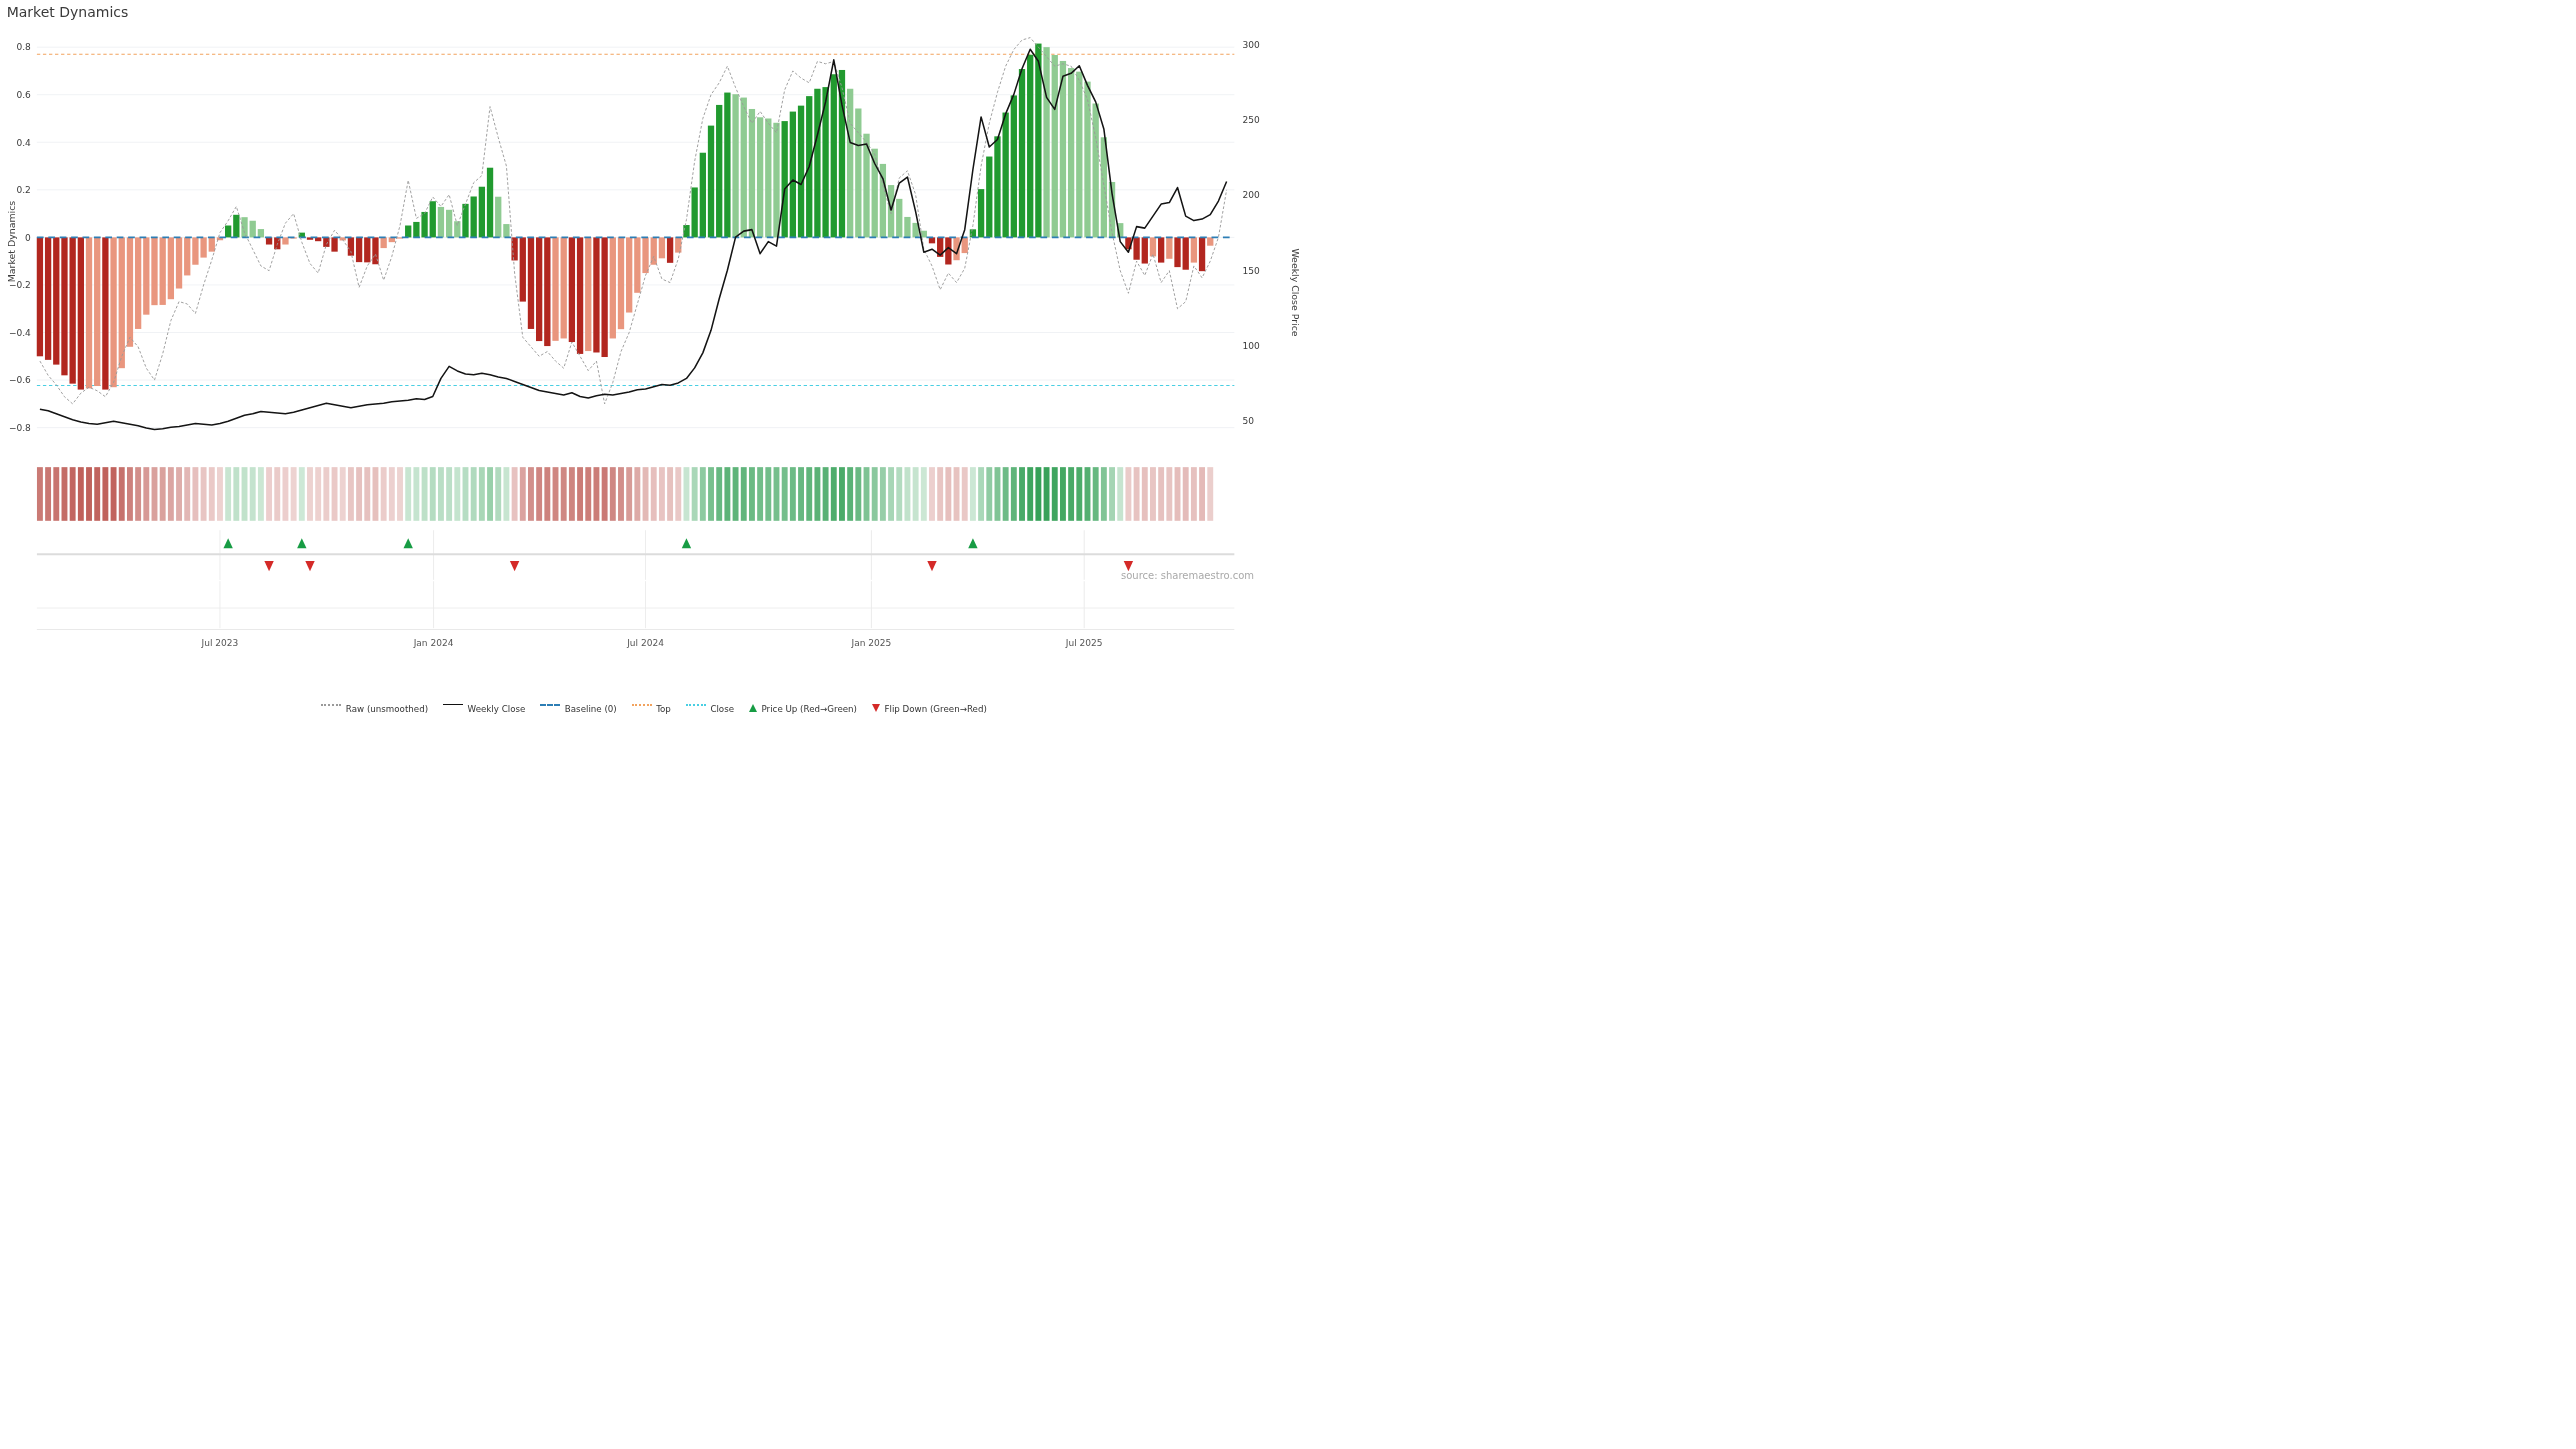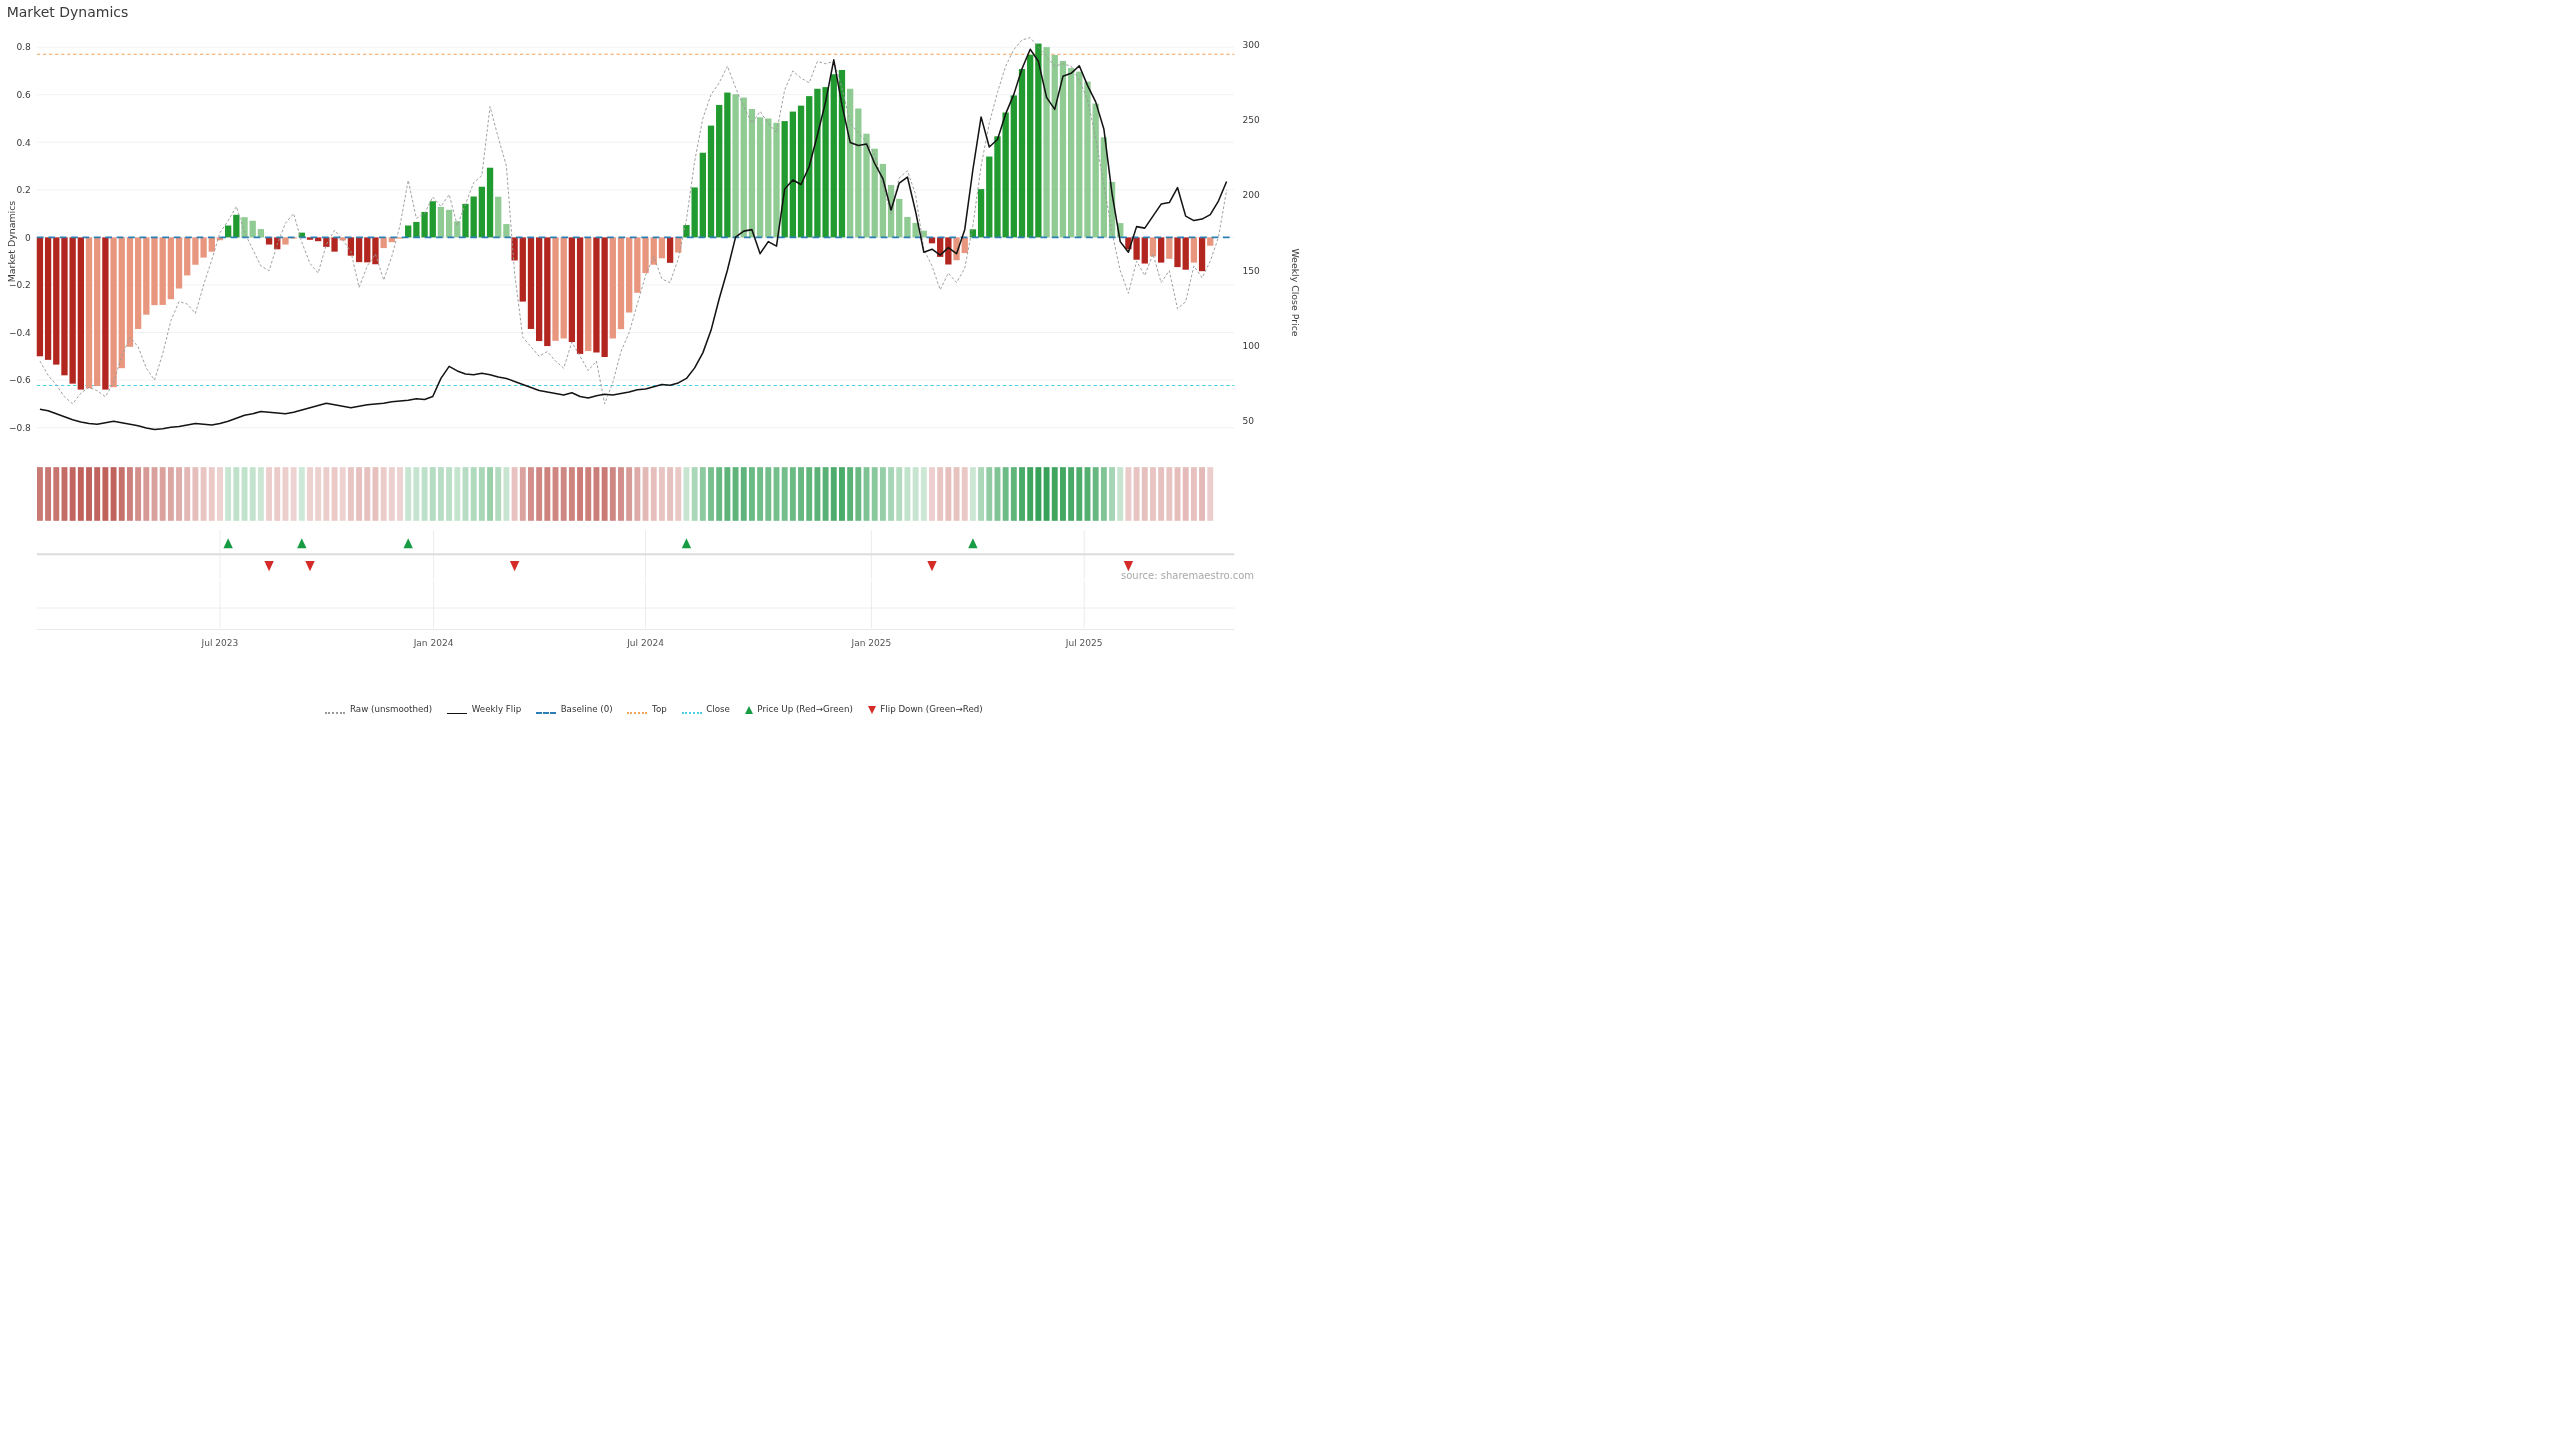--- a/index.html
+++ b/index.html
@@ -7,21 +7,21 @@
          font-family:"DejaVu Sans","Liberation Sans",sans-serif;padding-left:20px;}
   .chart-title{position:absolute;left:6.7px;top:4px;font-size:14px;color:#3a3a3a;}
   .ylabel-left{position:absolute;left:-42px;top:236px;width:107px;text-align:center;
                font-size:9.4px;color:#404040;transform:rotate(-90deg);}
   .ylabel-right{position:absolute;right:-44px;top:287px;width:114px;text-align:center;
                 font-size:9.4px;color:#404040;transform:rotate(90deg);}
   .source-note{position:absolute;right:54px;top:570px;font-size:10px;color:#a9a9a9;}
   svg#chart{position:absolute;left:0;top:0;}
   .legend{position:absolute;left:0;right:0;top:704px;display:flex;justify-content:center;
           align-items:center;gap:14.8px;font-size:8.7px;color:#333;}
-  .legend-item{display:flex;align-items:flex-end;gap:4.7px;}
+  .legend-item{display:flex;align-items:flex-start;gap:4.7px;}
   .lg-line{display:inline-block;width:20px;height:0;border-top-style:solid;border-top-width:1.3px;}
   .lg-line.dotted{border-top-style:dotted;border-top-width:2px;}
   .lg-line.dashed{border-top-style:dashed;border-top-width:2px;}
   .lg-tri-up{width:0;height:0;border-left:4.7px solid transparent;border-right:4.7px solid transparent;
              border-bottom:8px solid #179c44;}
   .lg-tri-down{width:0;height:0;border-left:4.7px solid transparent;border-right:4.7px solid transparent;
                border-top:8px solid #d42a28;}
 </style>
 </head>
 <body>
@@ -381,21 +381,21 @@
 
   <div class="source-note">source: sharemaestro.com</div>
 
   <div class="legend" id="legend">
       <div class="legend-item">
         <span class="lg-line dotted" style="border-top-color: rgb(154, 154, 154);"></span>
         <span>Raw (unsmoothed)</span>
       </div>
       <div class="legend-item">
         <span class="lg-line " style="border-top-color: rgb(17, 17, 17);"></span>
-        <span>Weekly Flip</span>
+        <span>Weekly Close</span>
       </div>
       <div class="legend-item">
         <span class="lg-line dashed" style="border-top-color: rgb(45, 126, 181);"></span>
         <span>Baseline (0)</span>
       </div>
       <div class="legend-item">
         <span class="lg-line dotted" style="border-top-color: rgb(242, 163, 94);"></span>
         <span>Top</span>
       </div>
       <div class="legend-item">

